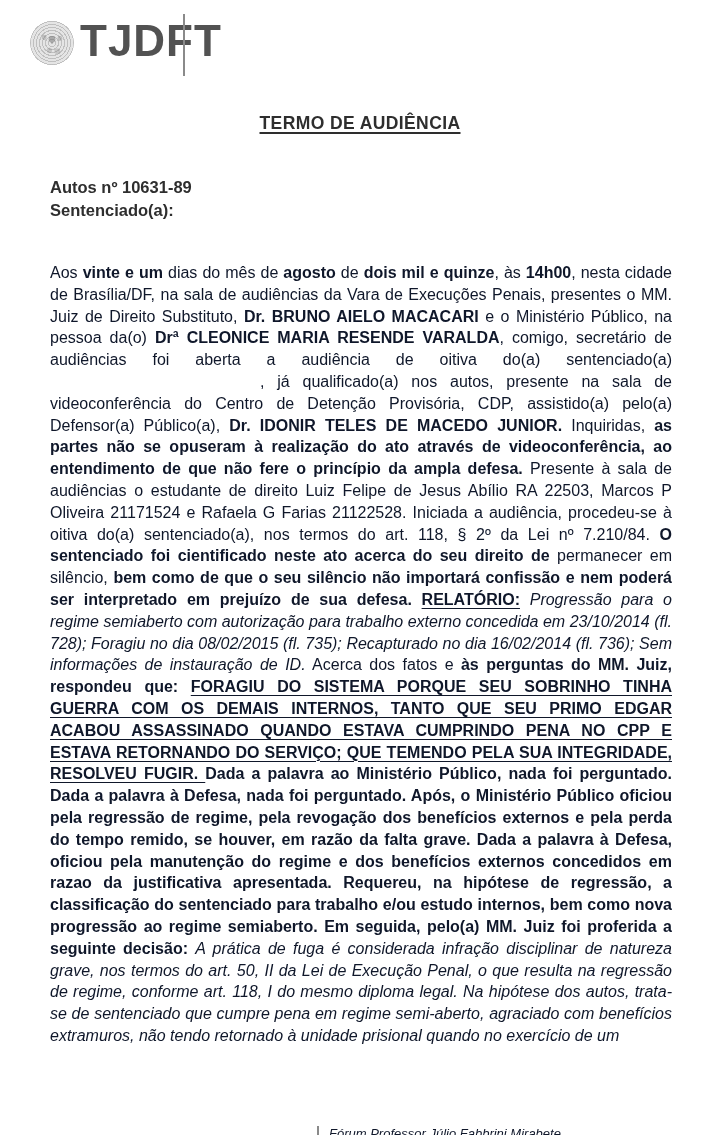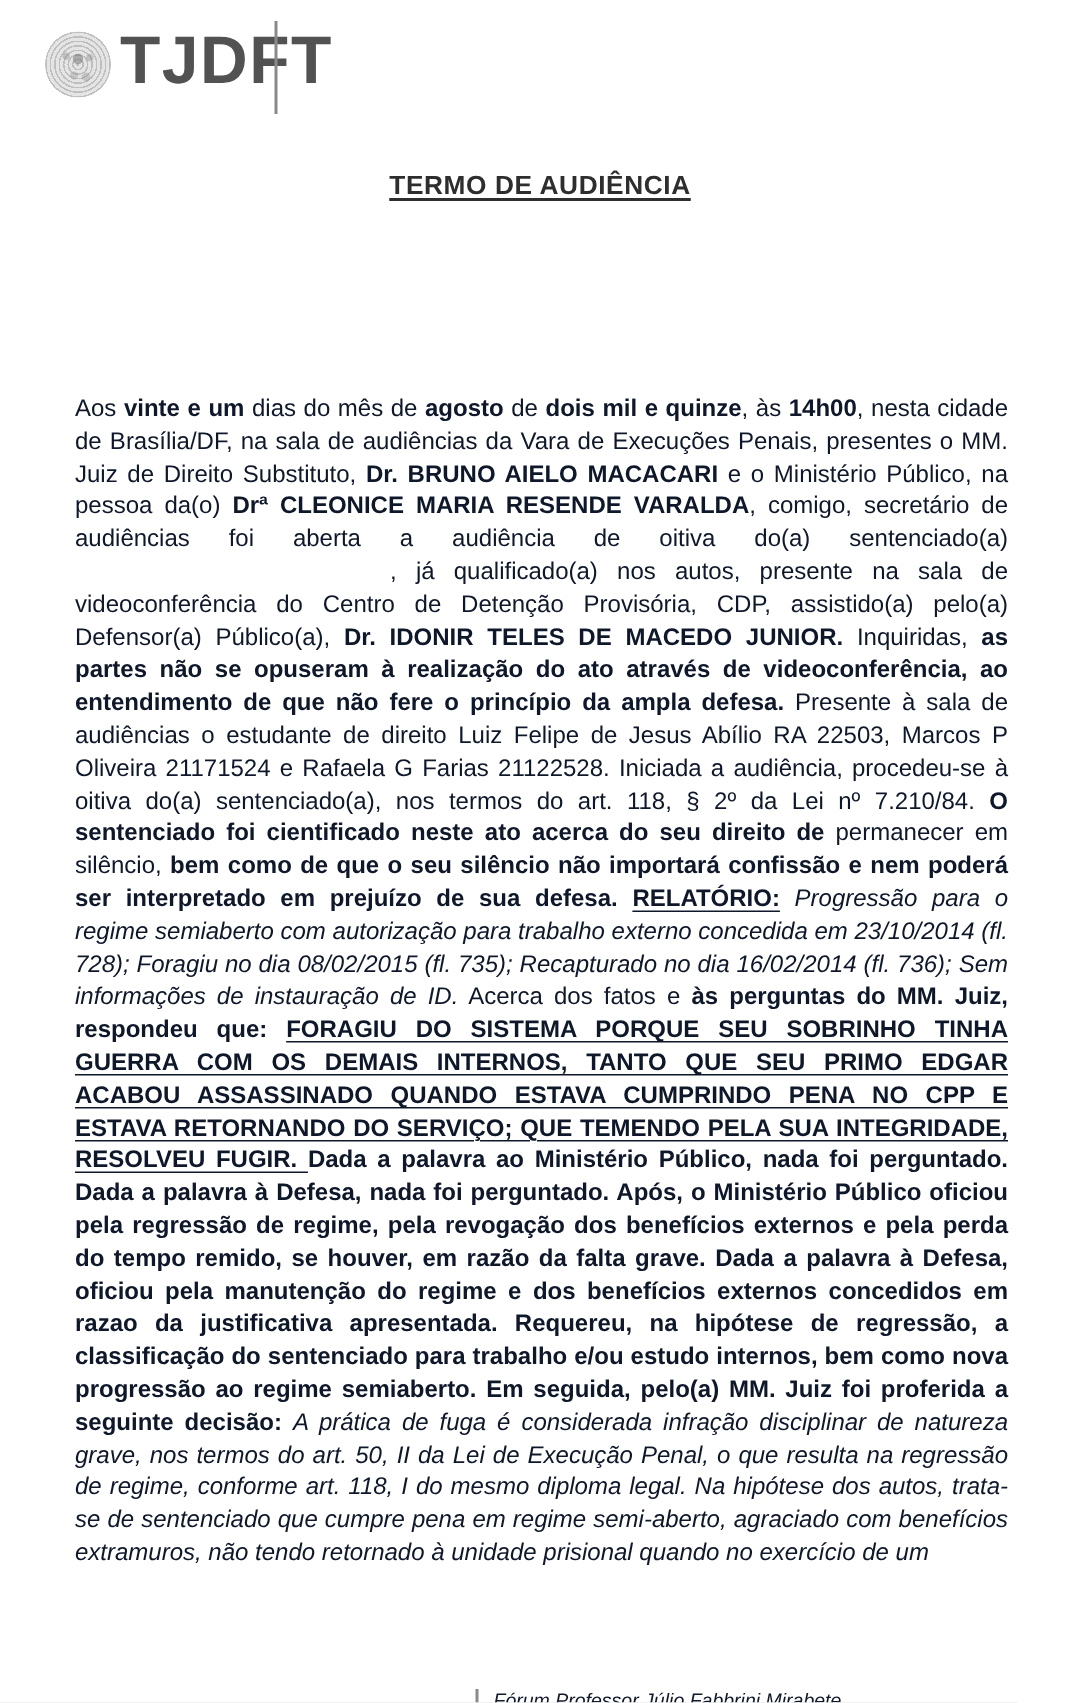--- a/index.html
+++ b/index.html
@@ -110,20 +110,24 @@
     <div class="wordmark">TJDFT</div>
     <div class="header-divider"></div>
     <div class="org-block">
     </div>
   </div>
 
   <div class="doc-title">
     <span>TERMO DE AUDIÊNCIA</span>
   </div>
 
+  <div class="case-block">
+    <div>Autos nº 10631-89</div>
+    <div>Sentenciado(a):</div>
+  </div>
 
   <div class="body-text" id="body-text"><span class="run-regular">Aos </span><span class="run-bold">vinte e um</span><span class="run-regular"> dias do mês de </span><span class="run-bold">agosto</span><span class="run-regular"> de </span><span class="run-bold">dois mil e quinze</span><span class="run-regular">, às </span><span class="run-bold">14h00</span><span class="run-regular">, nesta cidade de Brasília/DF, na sala de audiências da Vara de Execuções Penais, presentes o MM. Juiz de Direito Substituto, </span><span class="run-bold">Dr. BRUNO AIELO MACACARI</span><span class="run-regular"> e o Ministério Público, na pessoa da(o) </span><span class="run-bold">Drª CLEONICE MARIA RESENDE VARALDA</span><span class="run-regular">, comigo, secretário de audiências foi aberta a audiência de oitiva do(a) sentenciado(a)</span><span class="run-gap"></span><span class="run-regular">, já qualificado(a) nos autos, presente na sala de videoconferência do Centro de Detenção Provisória, CDP, assistido(a) pelo(a) Defensor(a) Público(a), </span><span class="run-bold">Dr. IDONIR TELES DE MACEDO JUNIOR.</span><span class="run-regular"> Inquiridas, </span><span class="run-bold">as partes não se opuseram à realização do ato através de videoconferência, ao entendimento de que não fere o princípio da ampla defesa.</span><span class="run-regular"> Presente à sala de audiências o estudante de direito Luiz Felipe de Jesus Abílio RA 22503, Marcos P Oliveira 21171524 e Rafaela G Farias 21122528. Iniciada a audiência, procedeu-se à oitiva do(a) sentenciado(a), nos termos do art. 118, § 2º da Lei nº 7.210/84. </span><span class="run-bold">O sentenciado foi cientificado neste ato acerca do seu direito de </span><span class="run-regular">permanecer em silêncio,</span><span class="run-bold"> bem como de que o seu silêncio não importará confissão e nem poderá ser interpretado em prejuízo de sua defesa. </span><span class="run-bold-underline">RELATÓRIO:</span><span class="run-italic"> Progressão para o regime semiaberto com autorização para trabalho externo concedida em 23/10/2014 (fl. 728); Foragiu no dia 08/02/2015 (fl. 735);  Recapturado no dia 16/02/2014 (fl. 736); Sem informações de instauração de ID.</span><span class="run-regular"> Acerca dos fatos e </span><span class="run-bold">às perguntas do MM. Juiz, respondeu que: </span><span class="run-bold-underline">FORAGIU DO SISTEMA PORQUE SEU SOBRINHO TINHA GUERRA COM OS DEMAIS INTERNOS, TANTO QUE SEU PRIMO EDGAR ACABOU ASSASSINADO QUANDO ESTAVA CUMPRINDO PENA NO CPP E ESTAVA RETORNANDO DO SERVIÇO; QUE TEMENDO PELA SUA INTEGRIDADE, RESOLVEU FUGIR. </span><span class="run-bold">Dada a palavra ao Ministério Público, nada foi perguntado. Dada a palavra à Defesa, nada foi perguntado. Após, o Ministério Público oficiou pela regressão de regime, pela revogação dos benefícios externos e pela perda do tempo remido, se houver, em razão da falta grave. Dada a palavra à Defesa, oficiou pela manutenção do regime e dos benefícios externos concedidos em razao da justificativa apresentada. Requereu, na hipótese de regressão, a classificação do sentenciado para trabalho e/ou estudo internos, bem como nova progressão ao regime semiaberto. Em seguida, pelo(a) MM. Juiz foi proferida a seguinte decisão: </span><span class="run-italic">A prática de fuga é considerada infração disciplinar de natureza grave, nos termos do art. 50, II da Lei de Execução Penal, o que resulta na regressão de regime, conforme art. 118, I do mesmo diploma legal. Na hipótese dos autos, trata-se de sentenciado que cumpre pena em regime semi-aberto, agraciado com benefícios extramuros, não tendo retornado à unidade prisional quando no exercício de um</span></div>
 
   <div class="footer">
     <div class="footer-left">VARA DE EXECUÇÕES PENAIS DO DF</div>
     <div class="footer-divider"></div>
     <div class="footer-right">
       <div>Fórum Professor Júlio Fabbrini Mirabete</div>
       <div>SRTVS - QD. 701 - lote 8 - Bloco N, 2º andar, Brasília/DF, CEP: 70340-000</div>
     </div>

